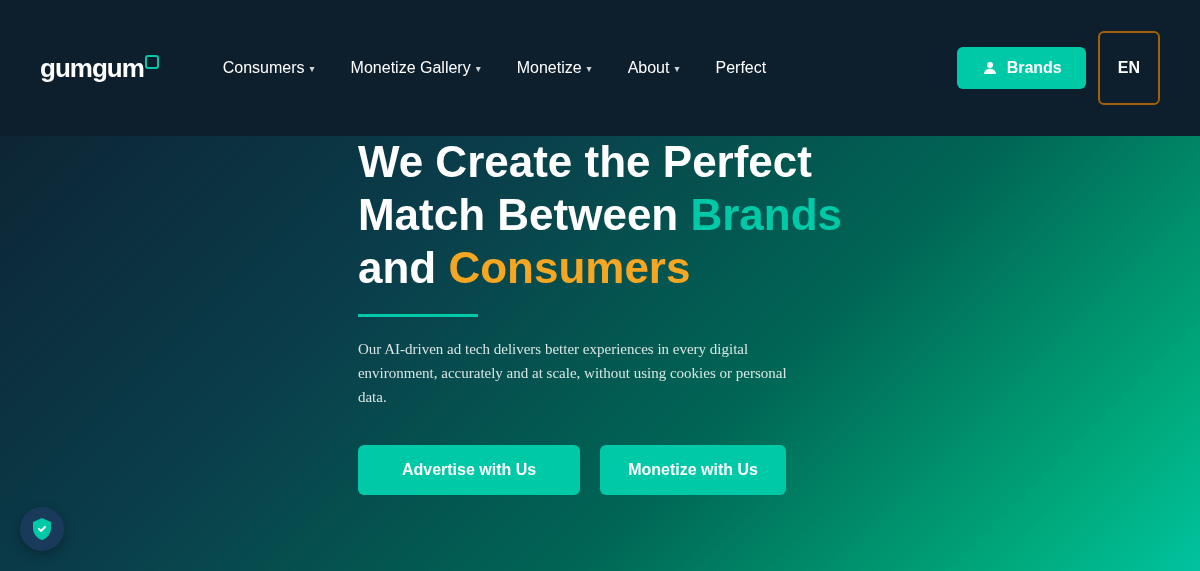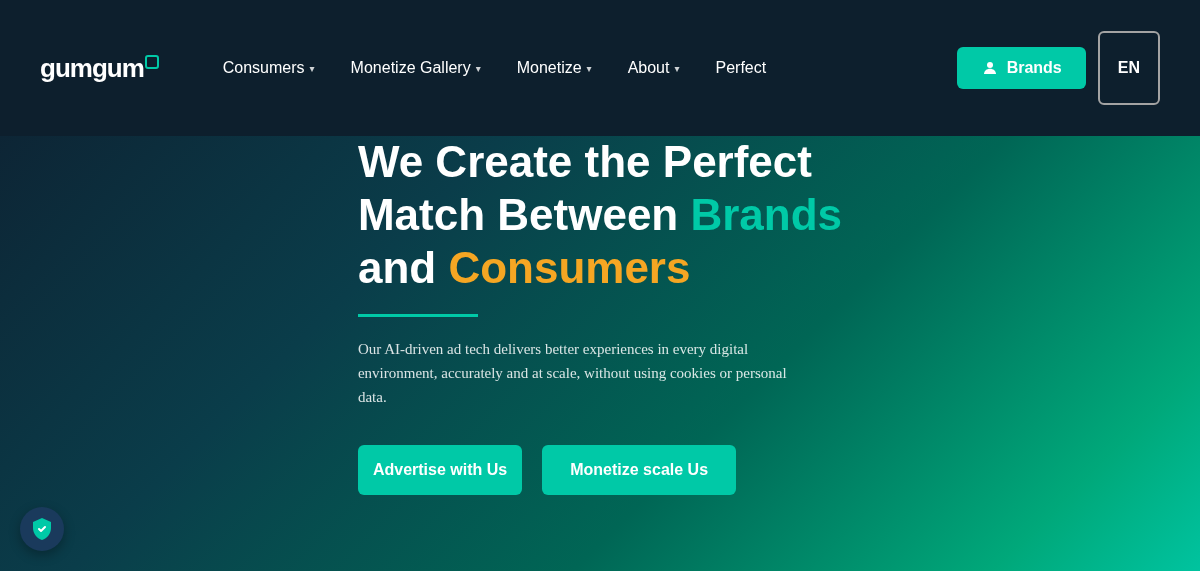--- a/index.html
+++ b/index.html
@@ -51,21 +51,21 @@
       font-size: 16px;
       font-weight: 600;
       cursor: pointer;
       display: flex;
       align-items: center;
       gap: 8px;
     }
     .lang-btn {
       background: transparent;
       color: white;
-      border: 2px solid #a3a3a3;
+      border: 2px solid #a16207;
       padding: 26px 18px;
       border-radius: 6px;
       font-size: 16px;
       font-weight: 600;
       cursor: pointer;
     }
 
     
     .hero {
       width: 100%;
@@ -110,21 +110,21 @@
       font-family: Liberation Serif, serif;
     }
     .hero-buttons {
       display: flex;
       gap: 20px;
     }
     .btn-primary {
       background: #00c9a7;
       color: white;
       border: none;
-      padding: 16px 15px;
+      padding: 16px 44px;
       border-radius: 6px;
       font-size: 16px;
       font-weight: 600;
       cursor: pointer;
     }
     .btn-secondary {
       background: #00c9a7;
       color: white;
       border: none;
       padding: 16px 28px;
@@ -420,21 +420,21 @@
   <div class="hero-content">
     <h1 class="hero-title">
       <span>We Create the Perfect</span><br>
       <span>Match Between </span><span class="brand-green">Brands</span><br>
       <span>and </span><span class="brand-yellow">Consumers</span>
     </h1>
     <div class="divider-line"></div>
     <p class="hero-desc">Our AI-driven ad tech delivers better experiences in every digital environment, accurately and at scale, without using cookies or personal data.</p>
     <div class="hero-buttons">
       <button class="btn-primary">Advertise with Us</button>
-      <button class="btn-secondary">Monetize scale Us</button>
+      <button class="btn-secondary">Monetize with Us</button>
     </div>
   </div>
 
   <div class="hero-visual">
     <div class="glow-effect"></div>
 
     <div class="browser-mockup">
       <div class="browser-bar">
         <div class="browser-dot red"></div>
         <div class="browser-dot yellow"></div>

